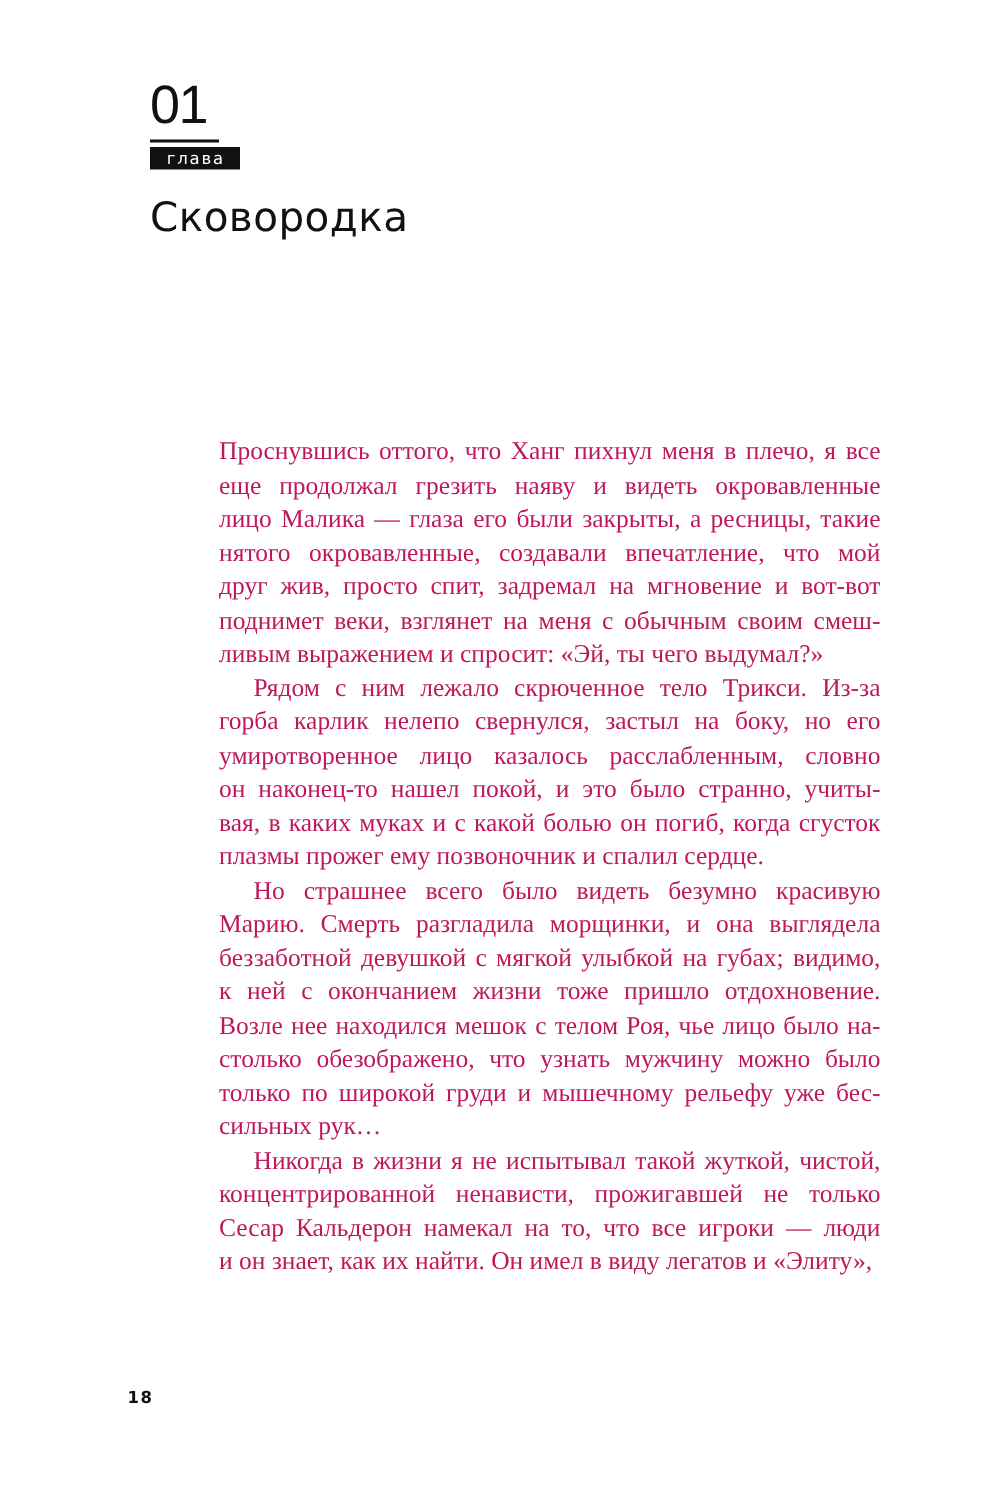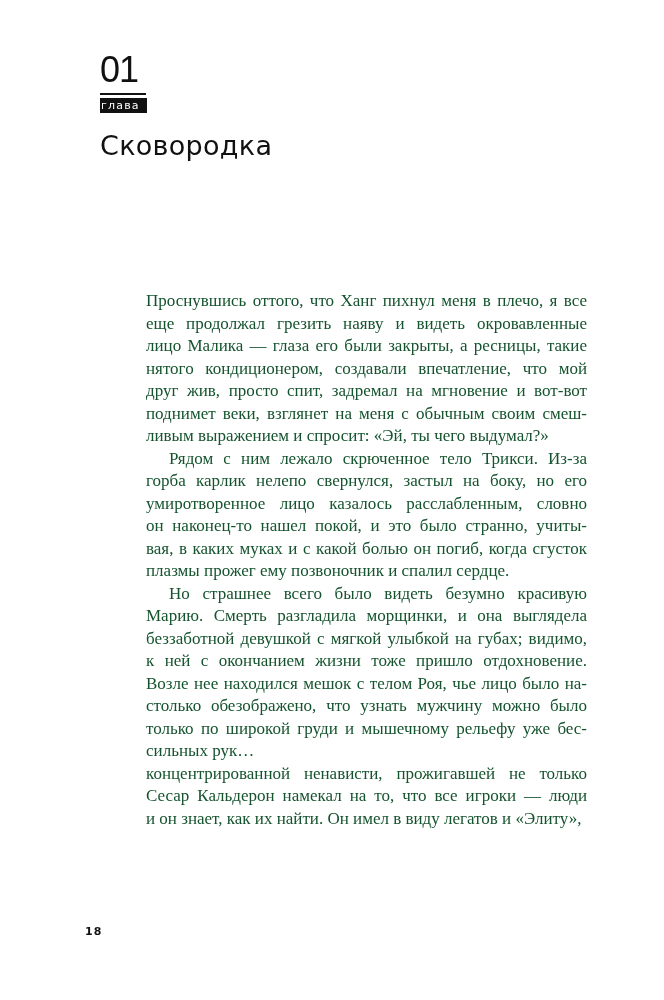--- a/index.html
+++ b/index.html
@@ -6,34 +6,34 @@
     body { width: 664px; height: 1000px; position: relative; overflow: hidden; color: #1a1a1a; }
     .chapter-num {
       position: absolute; left: 100px; top: 50px;
       font-family: "Liberation Sans", sans-serif; font-weight: 400; font-size: 36px; line-height: 40px;
       letter-spacing: -1px; color: #111;
     }
     .chapter-rule {
       position: absolute; left: 100px; top: 93px; width: 46px; height: 2px; background: #111;
     }
     .chapter-label {
-      position: absolute; left: 100px; top: 98px; width: 47px; height: 15px;
+      position: absolute; left: 100px; top: 98px; width: 60px; height: 15px;
       background: #111; color: #fff;
       font-family: "DejaVu Sans", sans-serif; font-size: 11px; line-height: 15px;
-      letter-spacing: 1.2px; text-align: left; padding-left: 1px; box-sizing: border-box;
+      letter-spacing: 1.2px; text-align: center; padding-left: 1px; box-sizing: border-box;
     }
     .chapter-title {
       position: absolute; left: 100px; top: 126px;
       font-family: "DejaVu Sans", sans-serif; font-weight: 400; font-size: 27px; line-height: 40px;
       color: #111; letter-spacing: 0.3px;
     }
     .body-text {
       position: absolute; left: 146px; top: 290px; width: 441px;
       font-family: "Liberation Serif", serif; font-size: 17px; line-height: 22.5px;
-      color: #14532d; text-align: justify;
+      color: #be185d; text-align: justify;
     }
     .body-text p { margin: 0; }
     .line { display: block; text-align: justify; text-align-last: justify; white-space: nowrap; }
     .line.last { text-align-last: left; }
     .page-number {
       position: absolute; left: 85px; top: 925px;
       font-family: "DejaVu Sans", sans-serif; font-weight: 700; font-size: 11px; line-height: 14px;
       letter-spacing: 1px; color: #111;
     }
   </style>
@@ -45,21 +45,21 @@
   <div class="chapter-rule"></div>
   <div class="chapter-label">глава</div>
   <div class="chapter-title">Сковородка</div>
 </div>
 
 <div class="body-text" id="body-text">
     <p>
       <span class="line">Проснувшись оттого, что Ханг пихнул меня в плечо, я все</span>
       <span class="line">еще продолжал грезить наяву и видеть окровавленные</span>
       <span class="line">лицо Малика — глаза его были закрыты, а ресницы, такие</span>
-      <span class="line">нятого кондиционером, создавали впечатление, что мой</span>
+      <span class="line">нятого окровавленные, создавали впечатление, что мой</span>
       <span class="line">друг жив, просто спит, задремал на мгновение и вот-вот</span>
       <span class="line">поднимет веки, взглянет на меня с обычным своим смеш-</span>
       <span class="line last">ливым выражением и спросит: «Эй, ты чего выдумал?»</span>
     </p>
     <p>
       <span class="line" style="text-indent: 23px;">Рядом с ним лежало скрюченное тело Трикси. Из-за</span>
       <span class="line">горба карлик нелепо свернулся, застыл на боку, но его</span>
       <span class="line">умиротворенное лицо казалось расслабленным, словно</span>
       <span class="line">он наконец-то нашел покой, и это было странно, учиты-</span>
       <span class="line">вая, в каких муках и с какой болью он погиб, когда сгусток</span>
@@ -69,19 +69,20 @@
       <span class="line" style="text-indent: 23px;">Но страшнее всего было видеть безумно красивую</span>
       <span class="line">Марию. Смерть разгладила морщинки, и она выглядела</span>
       <span class="line">беззаботной девушкой с мягкой улыбкой на губах; видимо,</span>
       <span class="line">к ней с окончанием жизни тоже пришло отдохновение.</span>
       <span class="line">Возле нее находился мешок с телом Роя, чье лицо было на-</span>
       <span class="line">столько обезображено, что узнать мужчину можно было</span>
       <span class="line">только по широкой груди и мышечному рельефу уже бес-</span>
       <span class="line last">сильных рук…</span>
     </p>
     <p>
+      <span class="line" style="text-indent: 23px;">Никогда в жизни я не испытывал такой жуткой, чистой,</span>
       <span class="line">концентрированной ненависти, прожигавшей не только</span>
       <span class="line">Сесар Кальдерон намекал на то, что все игроки — люди</span>
       <span class="line last">и он знает, как их найти. Он имел в виду легатов и «Элиту»,</span>
     </p>
   </div>
 
 <div class="page-number">18</div>
 
 </body></html>

